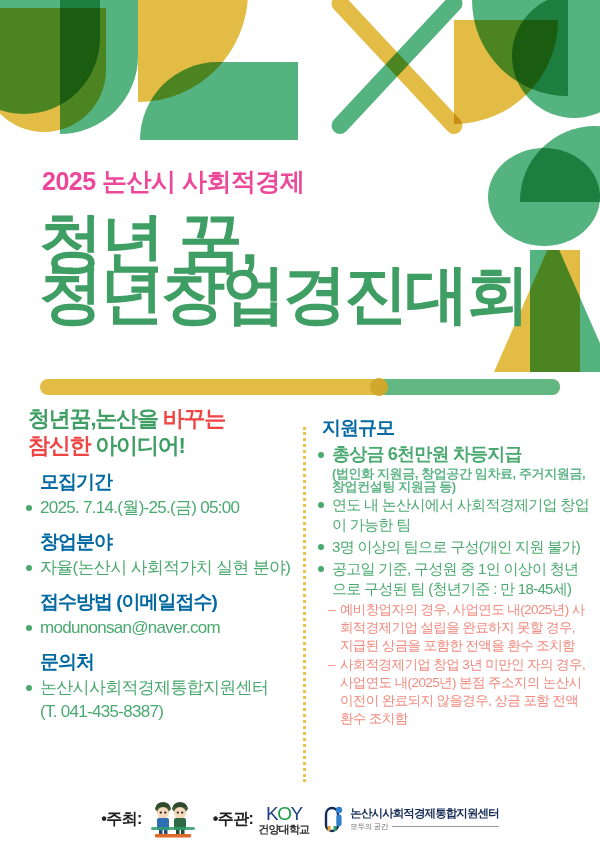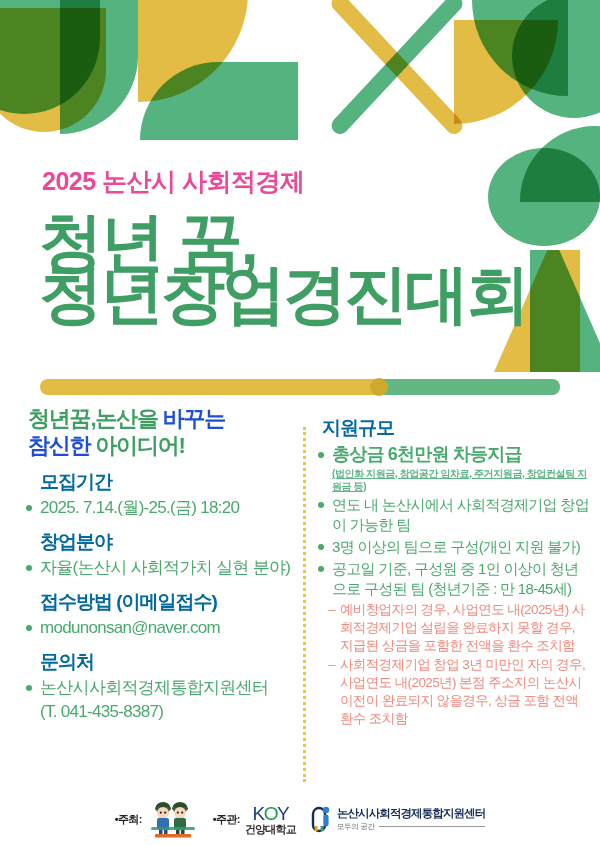--- a/index.html
+++ b/index.html
@@ -115,21 +115,21 @@
   }
 
   .slogan {
     font-size: 22px;
     font-weight: bold;
     line-height: 27px;
     letter-spacing: -1.2px;
     margin: 0 0 6px 10px;
   }
   .g { color: #3f9e63; text-align: center; }
-  .y { color: #1d4ed8; }
+  .y { color: #ef4444; }
 
   .sec-head {
     font-size: 19px;
     font-weight: bold;
     color: #0369a1;
     letter-spacing: -1px;
     margin: 10px 0 2px 22px;
   }
   .sec-head.rt { margin-left: 4px; }
 
@@ -156,27 +156,26 @@
   .col-right .item .dot { margin-top: 7px; }
 
   .big-amount {
     font-size: 18px;
     font-weight: bold;
     color: #4aa96f;
     letter-spacing: -0.8px;
     line-height: 22px;
   }
   .fineprint {
-    font-size: 10px;
+    font-size: 13px;
     font-weight: bold;
     color: #5fb587;
     letter-spacing: -0.4px;
     line-height: 13px;
     margin: 2px 0 0 0;
-    text-decoration: underline;
   }
   .subnote {
     display: flex;
     font-size: 13.5px;
     color: #f08a7e;
     letter-spacing: -0.6px;
     line-height: 18px;
     margin: 1px 0 0 10px;
   }
   .subnote .dash { flex: 0 0 auto; margin-right: 5px; }
@@ -189,21 +188,21 @@
     top: 793px;
     width: 600px;
     height: 52px;
     display: flex;
     align-items: center;
     justify-content: center;
     gap: 14px;
   }
   .fgroup { display: flex; align-items: center; gap: 5px; }
   .flabel {
-    font-size: 11px;
+    font-size: 16px;
     font-weight: bold;
     color: #222;
     letter-spacing: -0.6px;
     white-space: nowrap;
   }
   .logo-mascot {
     position: relative;
     width: 52px;
     height: 40px;
   }
@@ -291,21 +290,21 @@
     <div class="col-left">
 
       <div class="slogan">
         <div><span class="g">청년꿈,논산을 </span><span class="y">바꾸는</span></div>
         <div><span class="y">참신한 </span><span class="g">아이디어!</span></div>
       </div>
 
       <div class="sec-head">모집기간</div>
       <div class="item">
         <span class="dot"></span>
-        <span class="txt">2025. 7.14.(월)-25.(금) 18:20</span>
+        <span class="txt">2025. 7.14.(월)-25.(금) 05:00</span>
       </div>
 
       <div class="sec-head">창업분야</div>
       <div class="item">
         <span class="dot"></span>
         <span class="txt">자율(논산시 사회적가치 실현 분야)</span>
       </div>
 
       <div class="sec-head">접수방법 (이메일접수)</div>
       <div class="item">

